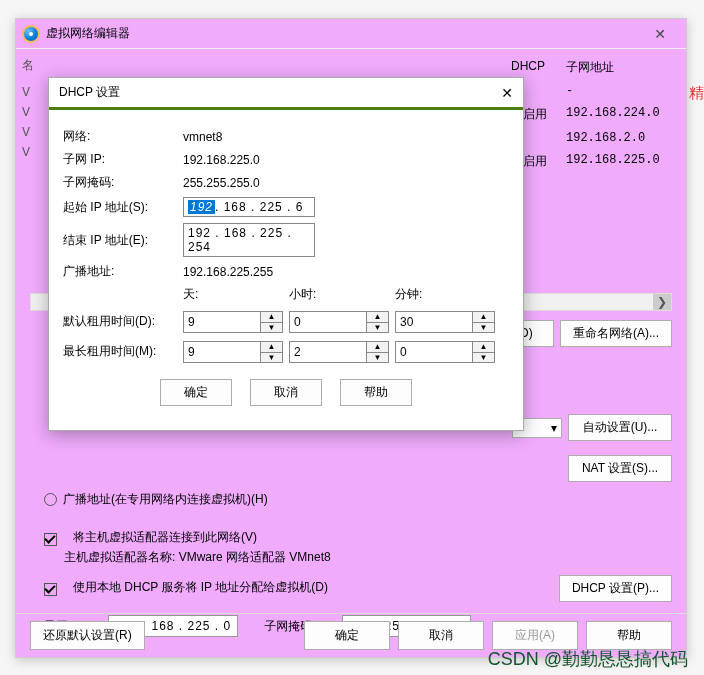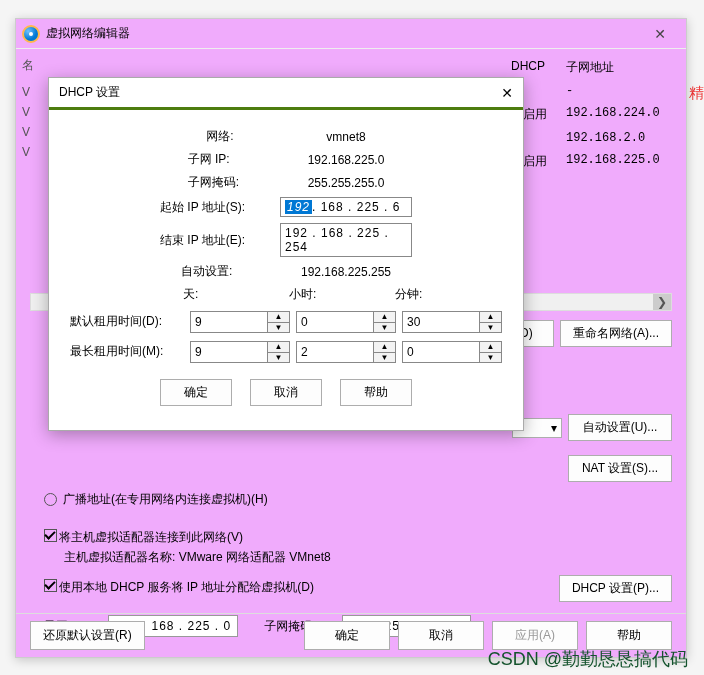--- a/index.html
+++ b/index.html
@@ -18,38 +18,38 @@
   .sc-bar .thumb{margin-left:auto;width:18px;height:100%;background:#ccc;display:flex;align-items:center;justify-content:center;color:#555;}
   .btn { background:#fdfdfd; border:1px solid #adadad; padding:4px 12px; min-width:72px; text-align:center; cursor:default;}
   .btn.big{min-width:86px;padding:5px 12px;}
   .actions-r1{position:absolute; right:14px; top:271px; display:flex; gap:6px;}
   .actions-r2{position:absolute; right:14px; top:365px; display:flex; gap:6px; align-items:center;}
   .actions-r3{position:absolute; right:14px; top:406px; display:flex; gap:6px;}
   .dd{display:flex;align-items:center;border:1px solid #adadad;background:#fdfdfd;padding:2px 4px;}
   .dd .chev{margin-left:6px;}
   .radio-row{position:absolute;left:28px;top:442px;display:flex;align-items:center;gap:6px;}
   .radio{width:13px;height:13px;border:1px solid #555;border-radius:50%;}
-  .check-row{position:absolute;left:28px;display:flex;align-items:flex-start;gap:2px;}
+  .check-row{position:absolute;left:28px;display:flex;align-items:flex-end;gap:16px;}
   .check{width:13px;height:13px;border:1px solid #555;position:relative;}
   .check.checked::after{content:"";position:absolute;left:2px;top:-1px;width:4px;height:8px;border:solid #000;border-width:0 2px 2px 0;transform:rotate(45deg);}
   .cr1{top:480px;}
   .crname{position:absolute;left:48px;top:500px;}
   .cr2{top:530px;}
   .dhcp-btn{position:absolute;right:14px;top:526px;}
   .sub-row{position:absolute;left:28px;top:566px;display:flex;align-items:center;gap:8px;}
   .ipbox{border:1px solid #999;padding:3px 6px;background:#fff;min-width:118px;text-align:center;letter-spacing:1px;}
   .bottom-bar{position:absolute;left:0;right:0;bottom:0;height:44px;border-top:1px solid #ddd;display:flex;align-items:center;padding:0 14px;gap:8px;}
   .bottom-bar .spacer{flex:1;}
   .btn.disabled{color:#999;}
   
   .modal{position:absolute;left:32px;top:58px;width:476px;background:#fff;border:1px solid #aaa;box-shadow:0 4px 16px rgba(0,0,0,.3);}
   .modal .m-title{height:32px;display:flex;align-items:center;padding:0 10px;border-bottom:3px solid #4d7c0f;}
   .modal .m-title .close{margin-left:auto;font-size:14px;}
   .modal .m-body{padding:12px 14px;}
-  .field{display:flex;align-items:center;margin:6px 0;justify-content:center;}
+  .field{display:flex;align-items:center;margin:6px 0;}
   .field .lbl{width:120px;}
   .spin-row{display:flex;gap:6px;margin-top:2px;}
   .spin-hdr{display:flex;margin-left:120px;}
   .spin-hdr>div{width:106px;}
   .spin{display:flex;border:1px solid #888;width:100px;height:22px;}
   .spin input{border:none;width:76px;padding:0 4px;outline:none;}
   .spin .arrows{width:22px;border-left:1px solid #888;display:flex;flex-direction:column;}
   .spin .arrows div{flex:1;display:flex;align-items:center;justify-content:center;font-size:8px;background:#f3f3f3;}
   .spin .arrows div:first-child{border-bottom:1px solid #888;}
   .ip-input{border:1px solid #888;padding:2px 4px;width:132px;letter-spacing:1px;}
@@ -176,21 +176,21 @@
         </div>
       <div class="field">
         <span class="lbl">起始 IP 地址(S):</span>
         <span class="ip-input"><span class="sel">192</span><span>. 168 . 225 .  6</span></span>
       </div>
       <div class="field">
         <span class="lbl">结束 IP 地址(E):</span>
         <span class="ip-input">192 . 168 . 225 . 254</span>
       </div>
       <div class="field">
-          <span class="lbl">自动设置:</span>
+          <span class="lbl">广播地址:</span>
           <span>192.168.225.255</span>
         </div>
 
       <div class="spin-hdr">
         <div>天:</div>
         <div>小时:</div>
         <div>分钟:</div>
       </div>
       <div class="field">
         <span class="lbl">默认租用时间(D):</span>

